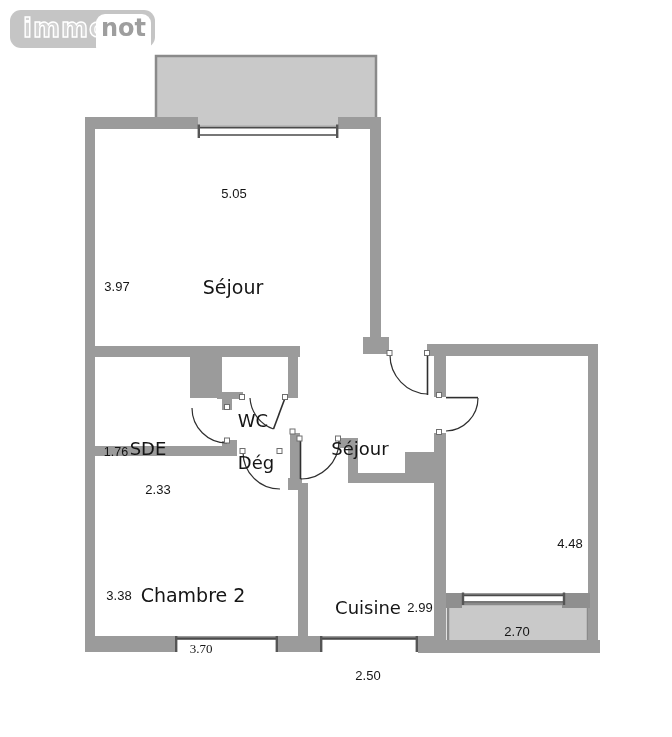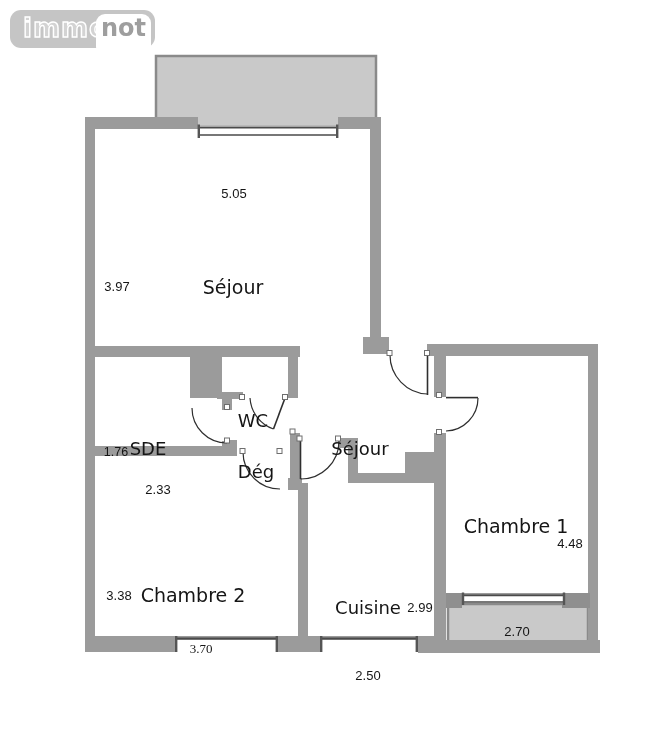--- a/index.html
+++ b/index.html
@@ -126,23 +126,22 @@
       <rect x="277" y="448.5" width="5" height="5"></rect>
       <rect x="297" y="436" width="5" height="5"></rect>
       <rect x="335.5" y="436" width="5" height="5"></rect>
       <rect x="290" y="429" width="5" height="5"></rect>
     </g>
   </svg>
 
   <span class="lbl room-big" style="left:233px;top:239px;">Séjour</span>
   <span class="lbl room" style="left:253px;top:372px;">WC</span>
   <span class="lbl room" style="left:148px;top:400px;">SDE</span>
-  <span class="lbl room" style="left:256px;top:423px;text-align:right;">Dég</span>
+  <span class="lbl room" style="left:256px;top:414px;text-align:right;">Dég</span>
   <span class="lbl room" style="left:360px;top:400px;">Séjour</span>
-  <span class="lbl room-big" style="left:516px;top:478px;">Chambre 1</span>
   <span class="lbl room-big" style="left:193px;top:547px;">Chambre 2</span>
   <span class="lbl room" style="left:368px;top:559px;">Cuisine</span>
 
   <span class="lbl dim" style="left:234px;top:145px;">5.05</span>
   <span class="lbl dim" style="left:117px;top:238px;">3.97</span>
   <span class="lbl dim-sm" style="left:116px;top:404px;">1.76</span>
   <span class="lbl dim" style="left:158px;top:441px;text-align:center;">2.33</span>
   <span class="lbl dim" style="left:119px;top:547px;">3.38</span>
   <span class="lbl dim" style="left:201px;top:601px;font-family:Liberation Serif, serif;">3.70</span>
   <span class="lbl dim" style="left:368px;top:627px;">2.50</span>

